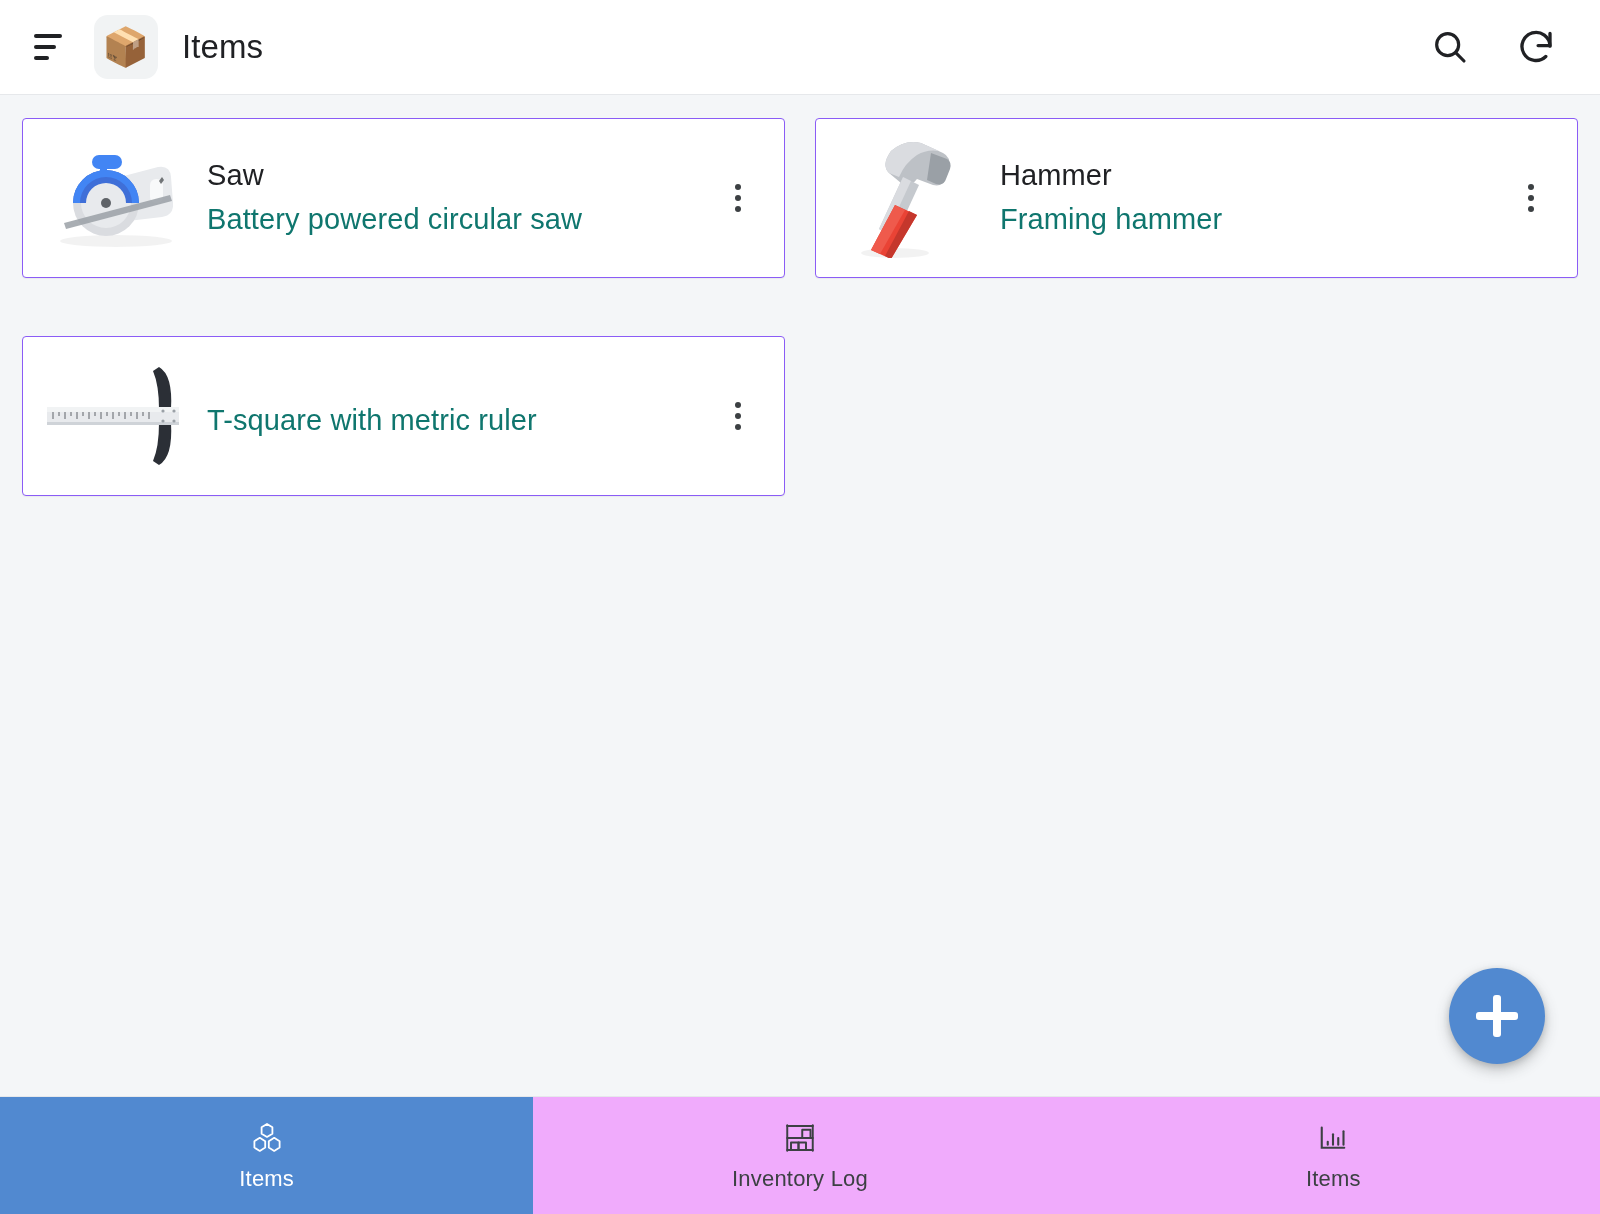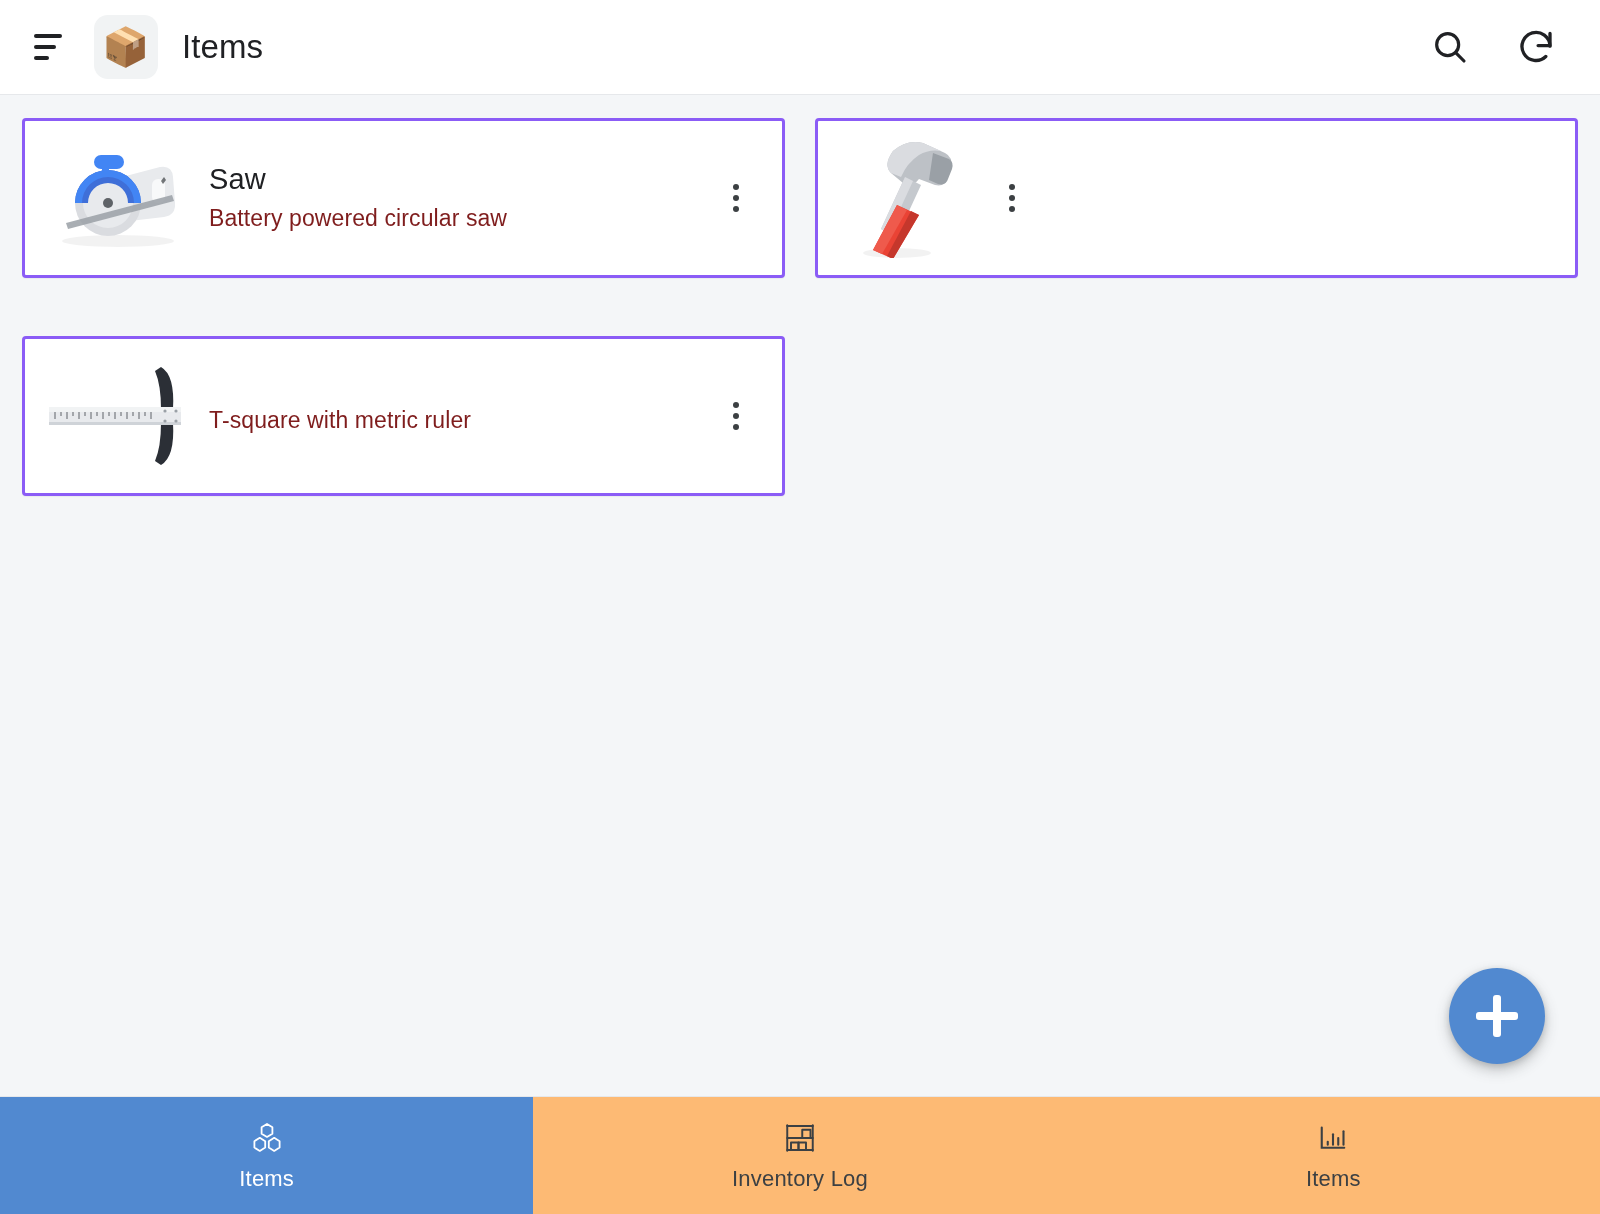--- a/index.html
+++ b/index.html
@@ -123,21 +123,21 @@
   .grid {
     display: grid;
     grid-template-columns: 1fr 1fr;
     column-gap: 30px;
     row-gap: 58px;
     align-content: start;
   }
 
   .card {
     background: #ffffff;
-    border: 3px solid #8b5cf6;
+    border: 1px solid #8b5cf6;
     border-radius: 4px;
     height: 160px;
     display: flex;
     align-items: center;
     padding: 0 18px 0 16px;
     box-shadow: 0 1px 1px rgba(60,64,67,0.06);
     cursor: pointer;
   }
 
   .card-thumb {
@@ -163,23 +163,23 @@
     color: #202124;
     line-height: 1.15;
     letter-spacing: 0.1px;
     white-space: nowrap;
     overflow: hidden;
     text-overflow: ellipsis;
   }
 
   .card-sub {
     margin-top: 9px;
-    font-size: 23px;
+    font-size: 29px;
     font-weight: 400;
-    color: #7f1d1d;
+    color: #0f766e;
     line-height: 1.2;
     letter-spacing: 0.1px;
     white-space: nowrap;
     overflow: hidden;
     text-overflow: ellipsis;
   }
 
   .card-menu {
     flex: 0 0 56px;
     height: 56px;
@@ -250,21 +250,21 @@
   }
   .navitem {
     flex: 1 1 0;
     display: flex;
     flex-direction: column;
     align-items: center;
     justify-content: center;
     gap: 10px;
     cursor: pointer;
     color: #3c4043;
-    background: #fdba74;
+    background: #f0abfc;
   }
   .navitem.active {
     background: #5189d0;
     color: #ffffff;
   }
   .navitem .navlabel {
     font-size: 22px;
     letter-spacing: 0.2px;
   }
   .navitem svg { display: block; }
@@ -357,20 +357,24 @@
                      Q34 32 44 18 Z" fill="#dadce0"></path>
             <path d="M84 20 L100 26 Q105 29 103 36 L99 46 Q97 53 89 51 L80 47 Z" fill="#9aa0a6"></path>
 
             <path d="M56 44 L72 52 L48 104 L32 96 Z" fill="#c5c9ce"></path>
             <path d="M56 44 L64 48 L40 100 L32 96 Z" fill="#dadce0"></path>
 
             <path d="M48 72 L70 82 L44 126 L24 117 Z" fill="#ea4335"></path>
             <path d="M48 72 L58 77 L33 121 L24 117 Z" fill="#ef5a4c"></path>
             <path d="M62 78 L70 82 L44 126 L38 123 Z" fill="#c5372c"></path>
           </svg>
+        </div>
+        <div class="card-text">
+          <div class="card-title">Hammer</div>
+          <div class="card-sub">Framing hammer</div>
         </div>
         <div class="card-menu">
           <span></span>
           <span></span>
           <span></span>
         </div>
       </div>
 
       <div class="card">
         <div class="card-thumb">

